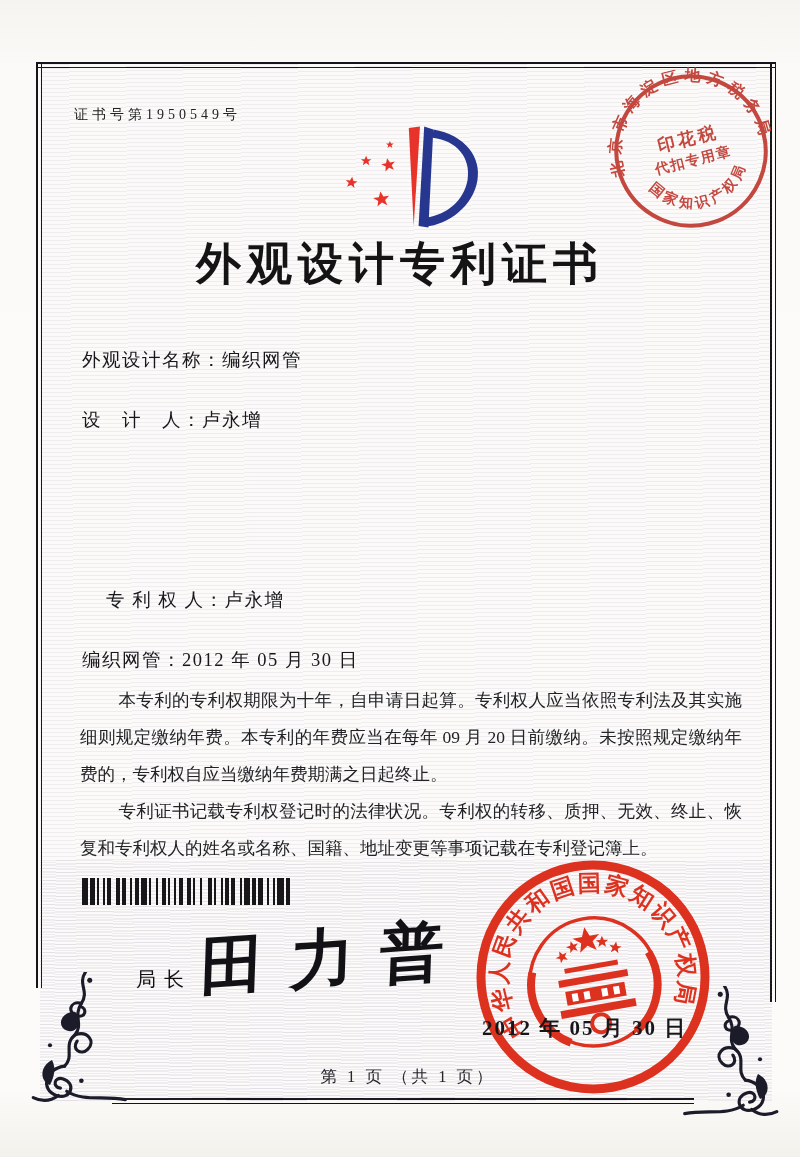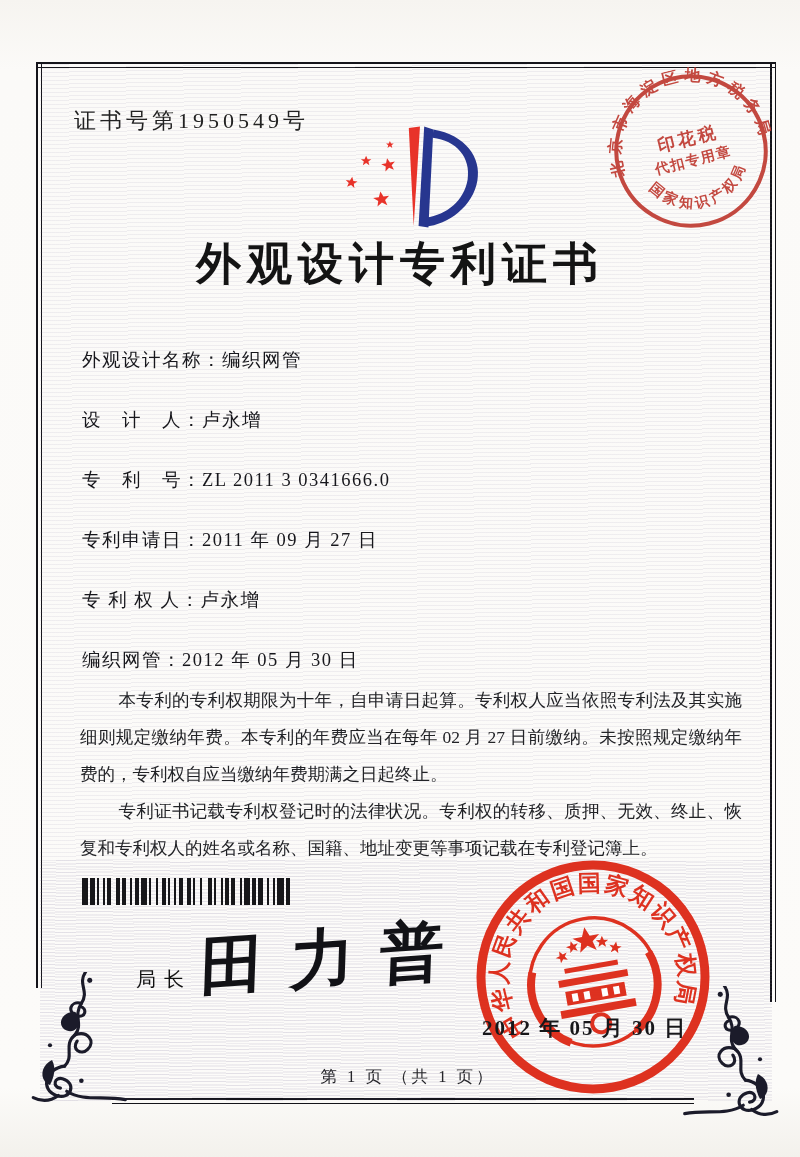--- a/index.html
+++ b/index.html
@@ -23,26 +23,26 @@
     pointer-events:none;
   }
   
   .h-line{height:6px; box-sizing:border-box; border-top:2.4px solid #14141a; border-bottom:1px solid #14141a;}
   .v-line{width:6px;  box-sizing:border-box; border-left:2.4px solid #14141a; border-right:1px solid #14141a;}
   .frame-top{left:36px; top:62px; width:740px;}
   .frame-left{left:36px; top:62px; height:926px;}
   .frame-right{left:770px; top:62px; height:940px;}
   .frame-bottom{left:112px; top:1098px; width:582px;}
 
-  .cert-no{left:74px; top:106px; font-size:22px; letter-spacing:4px; color:#222;}
+  .cert-no{left:74px; top:106px; font-size:14px; letter-spacing:4px; color:#222;}
   .logo{left:322px; top:118px; width:168px; height:118px;}
   .title{left:0; right:0; top:234px; text-align:center; font-size:45px; font-weight:700; letter-spacing:6px; color:#141414;}
 
   .field{left:82px; font-size:18.5px; letter-spacing:1.5px; color:#17171c; white-space:nowrap;}
-  .f0{top:347px;} .f1{top:407px;} .f2{top:467px;} .f3{top:527px;} .f4{top:587px;} .f5{top:647px;}
+  .f0{top:347px;} .f1{top:407px;} .f2{top:467px;} .f3{top:527px;} .f4{top:587px;margin-left:24px;} .f5{top:647px;}
 
   .body-text{
     left:80px; top:682px; width:662px;
     font-size:17.5px; line-height:37px; text-align:justify; color:#222327;
     font-family:"Liberation Serif","DejaVu Serif",serif;
   }
   .body-text p{margin:0; text-indent:2.2em;}
 
   .barcode{left:82px; top:878px; width:252px; height:27px; overflow:hidden;}
   .barcode i{position:absolute; top:0; bottom:0; background:#17171a;}
@@ -113,35 +113,29 @@
   </svg>
 
   <div class="abs title">外观设计专利证书</div>
 
   <div class="abs field f1">
     <span>设　计　人：</span><span>卢永增</span>
   </div>
   <div class="abs field f0">
     <span>外观设计名称：</span><span>编织网管</span>
   </div>
-  <div class="abs field f2">
-    <span>专　利　号：</span><span>ZL 2011 3 0341666.0</span>
-  </div>
-  <div class="abs field f3">
-    <span>专利申请日：</span><span>2011 年 09 月 27 日</span>
-  </div>
   <div class="abs field f4">
     <span>专 利 权 人：</span><span>卢永增</span>
   </div>
   <div class="abs field f5">
     <span>编织网管：</span><span>2012 年 05 月 30 日</span>
   </div>
 
   <div class="abs body-text">
-    <p>本专利的专利权期限为十年，自申请日起算。专利权人应当依照专利法及其实施细则规定缴纳年费。本专利的年费应当在每年 02 月 27 日前缴纳。未按照规定缴纳年费的，专利权自应当缴纳年费期满之日起终止。</p>
+    <p>本专利的专利权期限为十年，自申请日起算。专利权人应当依照专利法及其实施细则规定缴纳年费。本专利的年费应当在每年 09 月 20 日前缴纳。未按照规定缴纳年费的，专利权自应当缴纳年费期满之日起终止。</p>
     <p>专利证书记载专利权登记时的法律状况。专利权的转移、质押、无效、终止、恢复和专利权人的姓名或名称、国籍、地址变更等事项记载在专利登记簿上。</p>
   </div>
 
   <div class="abs barcode">
       <i style="left:0px;width:6.300000000000001px"></i>
       <i style="left:8.4px;width:4.2px"></i>
       <i style="left:14.700000000000001px;width:2.1px"></i>
       <i style="left:21px;width:2.1px"></i>
       <i style="left:25.200000000000003px;width:4.2px"></i>
       <i style="left:33.6px;width:4.2px"></i>

